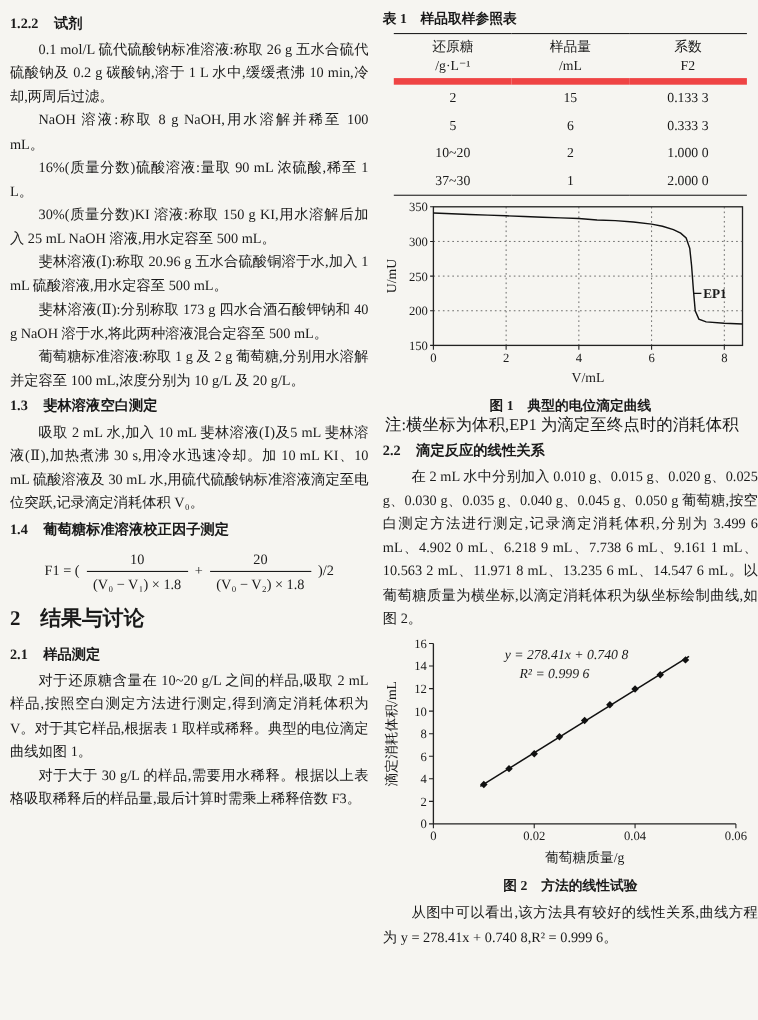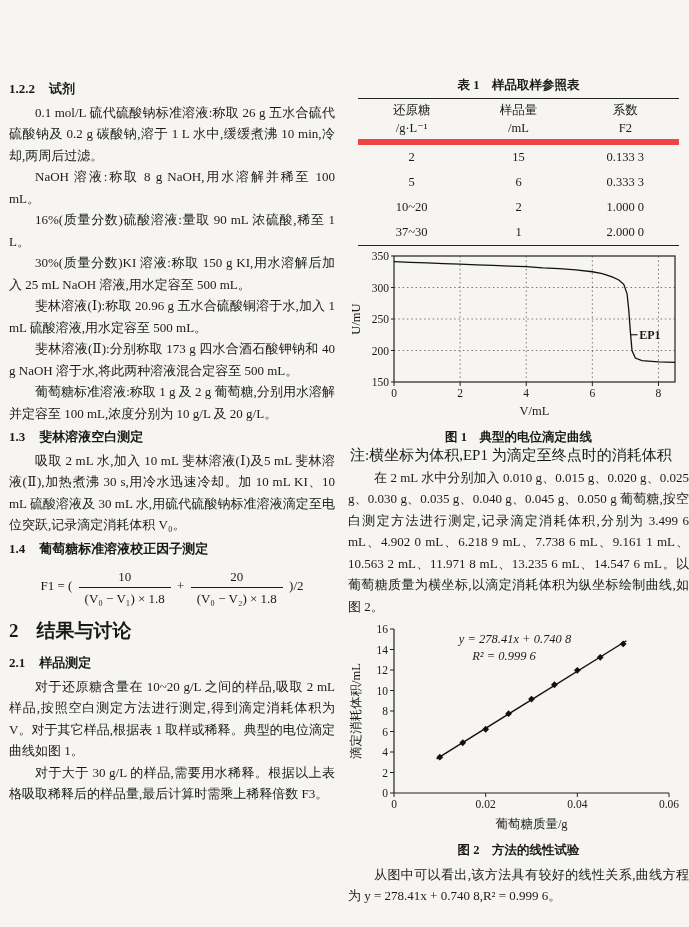--- a/index.html
+++ b/index.html
@@ -2,35 +2,35 @@
 <html><head>
 <meta charset="utf-8">
 <style>
   html,body{margin:0;padding:0;}
   body{
     width:689px;height:927px;overflow:hidden;
     background:#f6f5f1;color:#1a1a1a;
     font-family:"Liberation Serif","DejaVu Serif",serif;
     font-size:13px;line-height:21.5px;
   }
-  .page{display:flex;gap:13px;padding:28px 6px 0 9px;margin-top:48px;}
+  .page{display:flex;gap:13px;padding:8px 6px 0 9px;}
   .col-left{width:326px;flex:0 0 326px;}
   .col-right{width:341px;flex:0 0 341px;}
   .para{text-indent:2em;text-align:justify;margin:0;}
   .h3{font-weight:bold;margin:2px 0;}
   .h3 .num{margin-right:14px;}
   .h2-big{font-weight:bold;font-size:19px;line-height:26px;margin:10px 0 8px 0;}
   .h2-big .num{margin-right:18px;}
   
   .formula{margin:8px 0 6px 0;text-align:center;white-space:nowrap;}
   .frac{display:inline-block;vertical-align:middle;text-align:center;margin:0 3px;}
   .frac .fr-num{display:block;border-bottom:1.2px solid #1a1a1a;padding:0 6px 1px 6px;line-height:19px;}
   .frac .fr-den{display:block;padding:1px 6px 0 6px;line-height:19px;}
   
-  .tbl-title{text-align:center;font-weight:bold;font-size:12.5px;margin:0 0 4px 0;line-height:18px;}
+  .tbl-title{text-align:left;font-weight:bold;font-size:12.5px;margin:0 0 4px 0;line-height:18px;}
   table.ref{width:94%;margin:0 auto;border-collapse:collapse;font-size:12.5px;
     border-top:1.6px solid #222;border-bottom:1.6px solid #222;}
   table.ref th{font-weight:normal;border-bottom:6px solid #ef4444;padding:2px 2px;line-height:18px;}
   table.ref td{text-align:center;padding:2px 2px;line-height:21px;}
   
   .figure{margin:4px 0 2px 0;}
   .fig-caption{text-align:center;font-weight:bold;font-size:12.5px;line-height:19px;margin:1px 0 0 0;}
   .fig-note{font-size:15px;line-height:15px;margin:1px 0 4px 2px;}
   svg text{font-family:"Liberation Serif","DejaVu Serif",serif;fill:#1a1a1a;}
 </style>
@@ -147,20 +147,23 @@
           <text x="186.5" y="165" font-size="12.5" text-anchor="middle">V/mL</text>
           <text x="0" y="0" font-size="12.5" text-anchor="middle" transform="translate(12,69) rotate(-90)">U/mU</text>
           <polyline points="46,11.67 62.529411764705884,12.3 79.05882352941177,12.93 95.58823529411765,13.559999999999999 112.11764705882352,14.19 128.64705882352942,14.82 145.1764705882353,15.45 161.70588235294116,16.08 178.23529411764704,16.71 194.76470588235296,17.97 211.29411764705884,18.6 227.82352941176472,19.86 244.3529411764706,21.75 254.27058823529413,23.64 264.1882352941176,26.790000000000003 270.79999999999995,29.94 275.75882352941176,34.35 279.0647058823529,43.8 280.7176470588235,59.55 282.3705882352941,81.6 284.0235294117647,100.5 287.32941176470587,108.06 293.94117647058823,110.58 310.4705882352941,111.83999999999999 327,112.47" fill="none" stroke="#111" stroke-width="1.3"></polyline>
           <line x1="282.3705882352941" y1="84.75" x2="289.6435294117647" y2="84.75" stroke="#111" stroke-width="1.1"></line>
           <text x="291.29647058823525" y="88.75" font-size="12" font-weight="bold">EP1</text>
         </svg>
       <div class="fig-caption">图 1　典型的电位滴定曲线</div>
       <div class="fig-note">注:横坐标为体积,EP1 为滴定至终点时的消耗体积</div>
     </div>
 
+    <div class="h3">
+      <span class="num">2.2</span><span>滴定反应的线性关系</span>
+    </div>
     <p class="para">在 2 mL 水中分别加入 0.010 g、0.015 g、0.020 g、0.025 g、0.030 g、0.035 g、0.040 g、0.045 g、0.050 g 葡萄糖,按空白测定方法进行测定,记录滴定消耗体积,分别为 3.499 6 mL、4.902 0 mL、6.218 9 mL、7.738 6 mL、9.161 1 mL、10.563 2 mL、11.971 8 mL、13.235 6 mL、14.547 6 mL。以葡萄糖质量为横坐标,以滴定消耗体积为纵坐标绘制曲线,如图 2。</p>
 
     <div class="figure">
       <svg id="fig2-svg" width="339" height="212">
           <line x1="46" y1="8" x2="46" y2="172" stroke="#222" stroke-width="1.2"></line>
           <line x1="46" y1="172" x2="321" y2="172" stroke="#222" stroke-width="1.2"></line>
           <line x1="42" y1="172" x2="46" y2="172" stroke="#222" stroke-width="1"></line>
           <text x="40" y="176" font-size="11.5" text-anchor="end">0</text>
           <line x1="42" y1="151.5" x2="46" y2="151.5" stroke="#222" stroke-width="1"></line>
           <text x="40" y="155.5" font-size="11.5" text-anchor="end">2</text>

